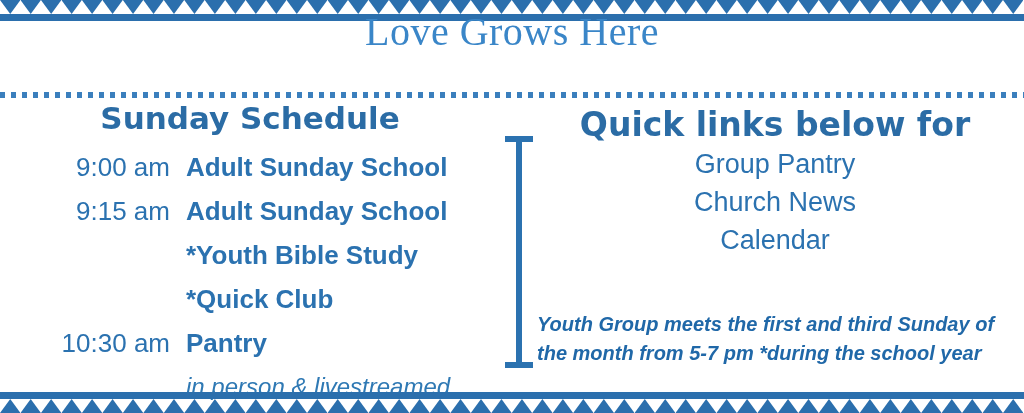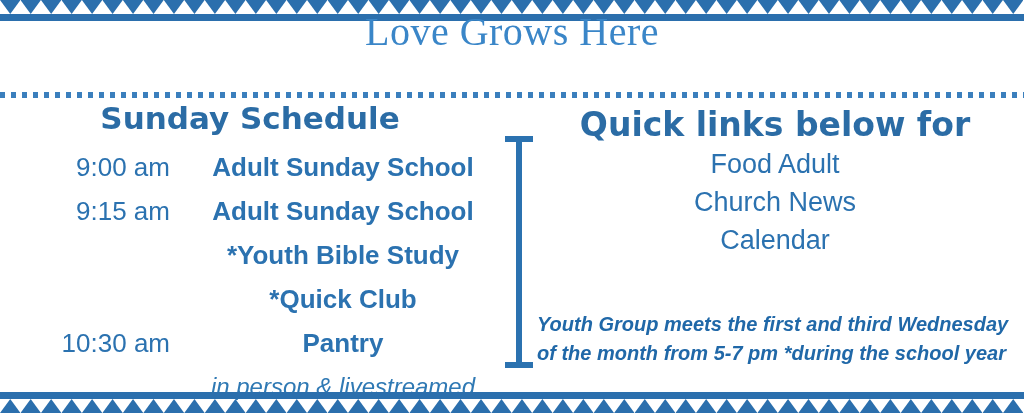--- a/index.html
+++ b/index.html
@@ -129,21 +129,21 @@
     white-space: nowrap;
   }
   .sched-time {
     width: 170px;
     text-align: right;
     padding-right: 16px !important;
     font-weight: normal;
     color: #2f79b4;
   }
   .sched-event {
-    text-align: center;
+    text-align: left;
     font-weight: bold;
     color: #2068a8;
     margin-top: 28px;
   }
   .sched-event.italic-note {
     font-weight: normal;
     font-style: italic;
     font-size: 24px;
     color: #2f79b4;
   }
@@ -307,26 +307,26 @@
 
   <div class="ibeam">
     <div class="cap cap-top"></div>
     <div class="bar-v"></div>
     <div class="cap cap-bottom"></div>
   </div>
 
   <div class="right-col">
     <div class="col-heading">Quick links below for</div>
 
-    <div class="quick-link">Food Adult</div>
+    <div class="quick-link">Group Pantry</div>
     <div class="quick-link">Church News</div>
     <div class="quick-link">Calendar</div>
   </div>
 
-  <div class="youth-note">Youth Group meets the first and third Wednesday of the month from 5-7 pm *during the school year</div>
+  <div class="youth-note">Youth Group meets the first and third Sunday of the month from 5-7 pm *during the school year</div>
 
   <div class="edge edge-bottom">
     <div class="solid-bar"></div>
     <div class="tooth-row">
       <i class="tooth-up"></i>
         <i class="tooth-up"></i>
         <i class="tooth-up"></i>
         <i class="tooth-up"></i>
       <i class="tooth-up"></i>
         <i class="tooth-up"></i>

